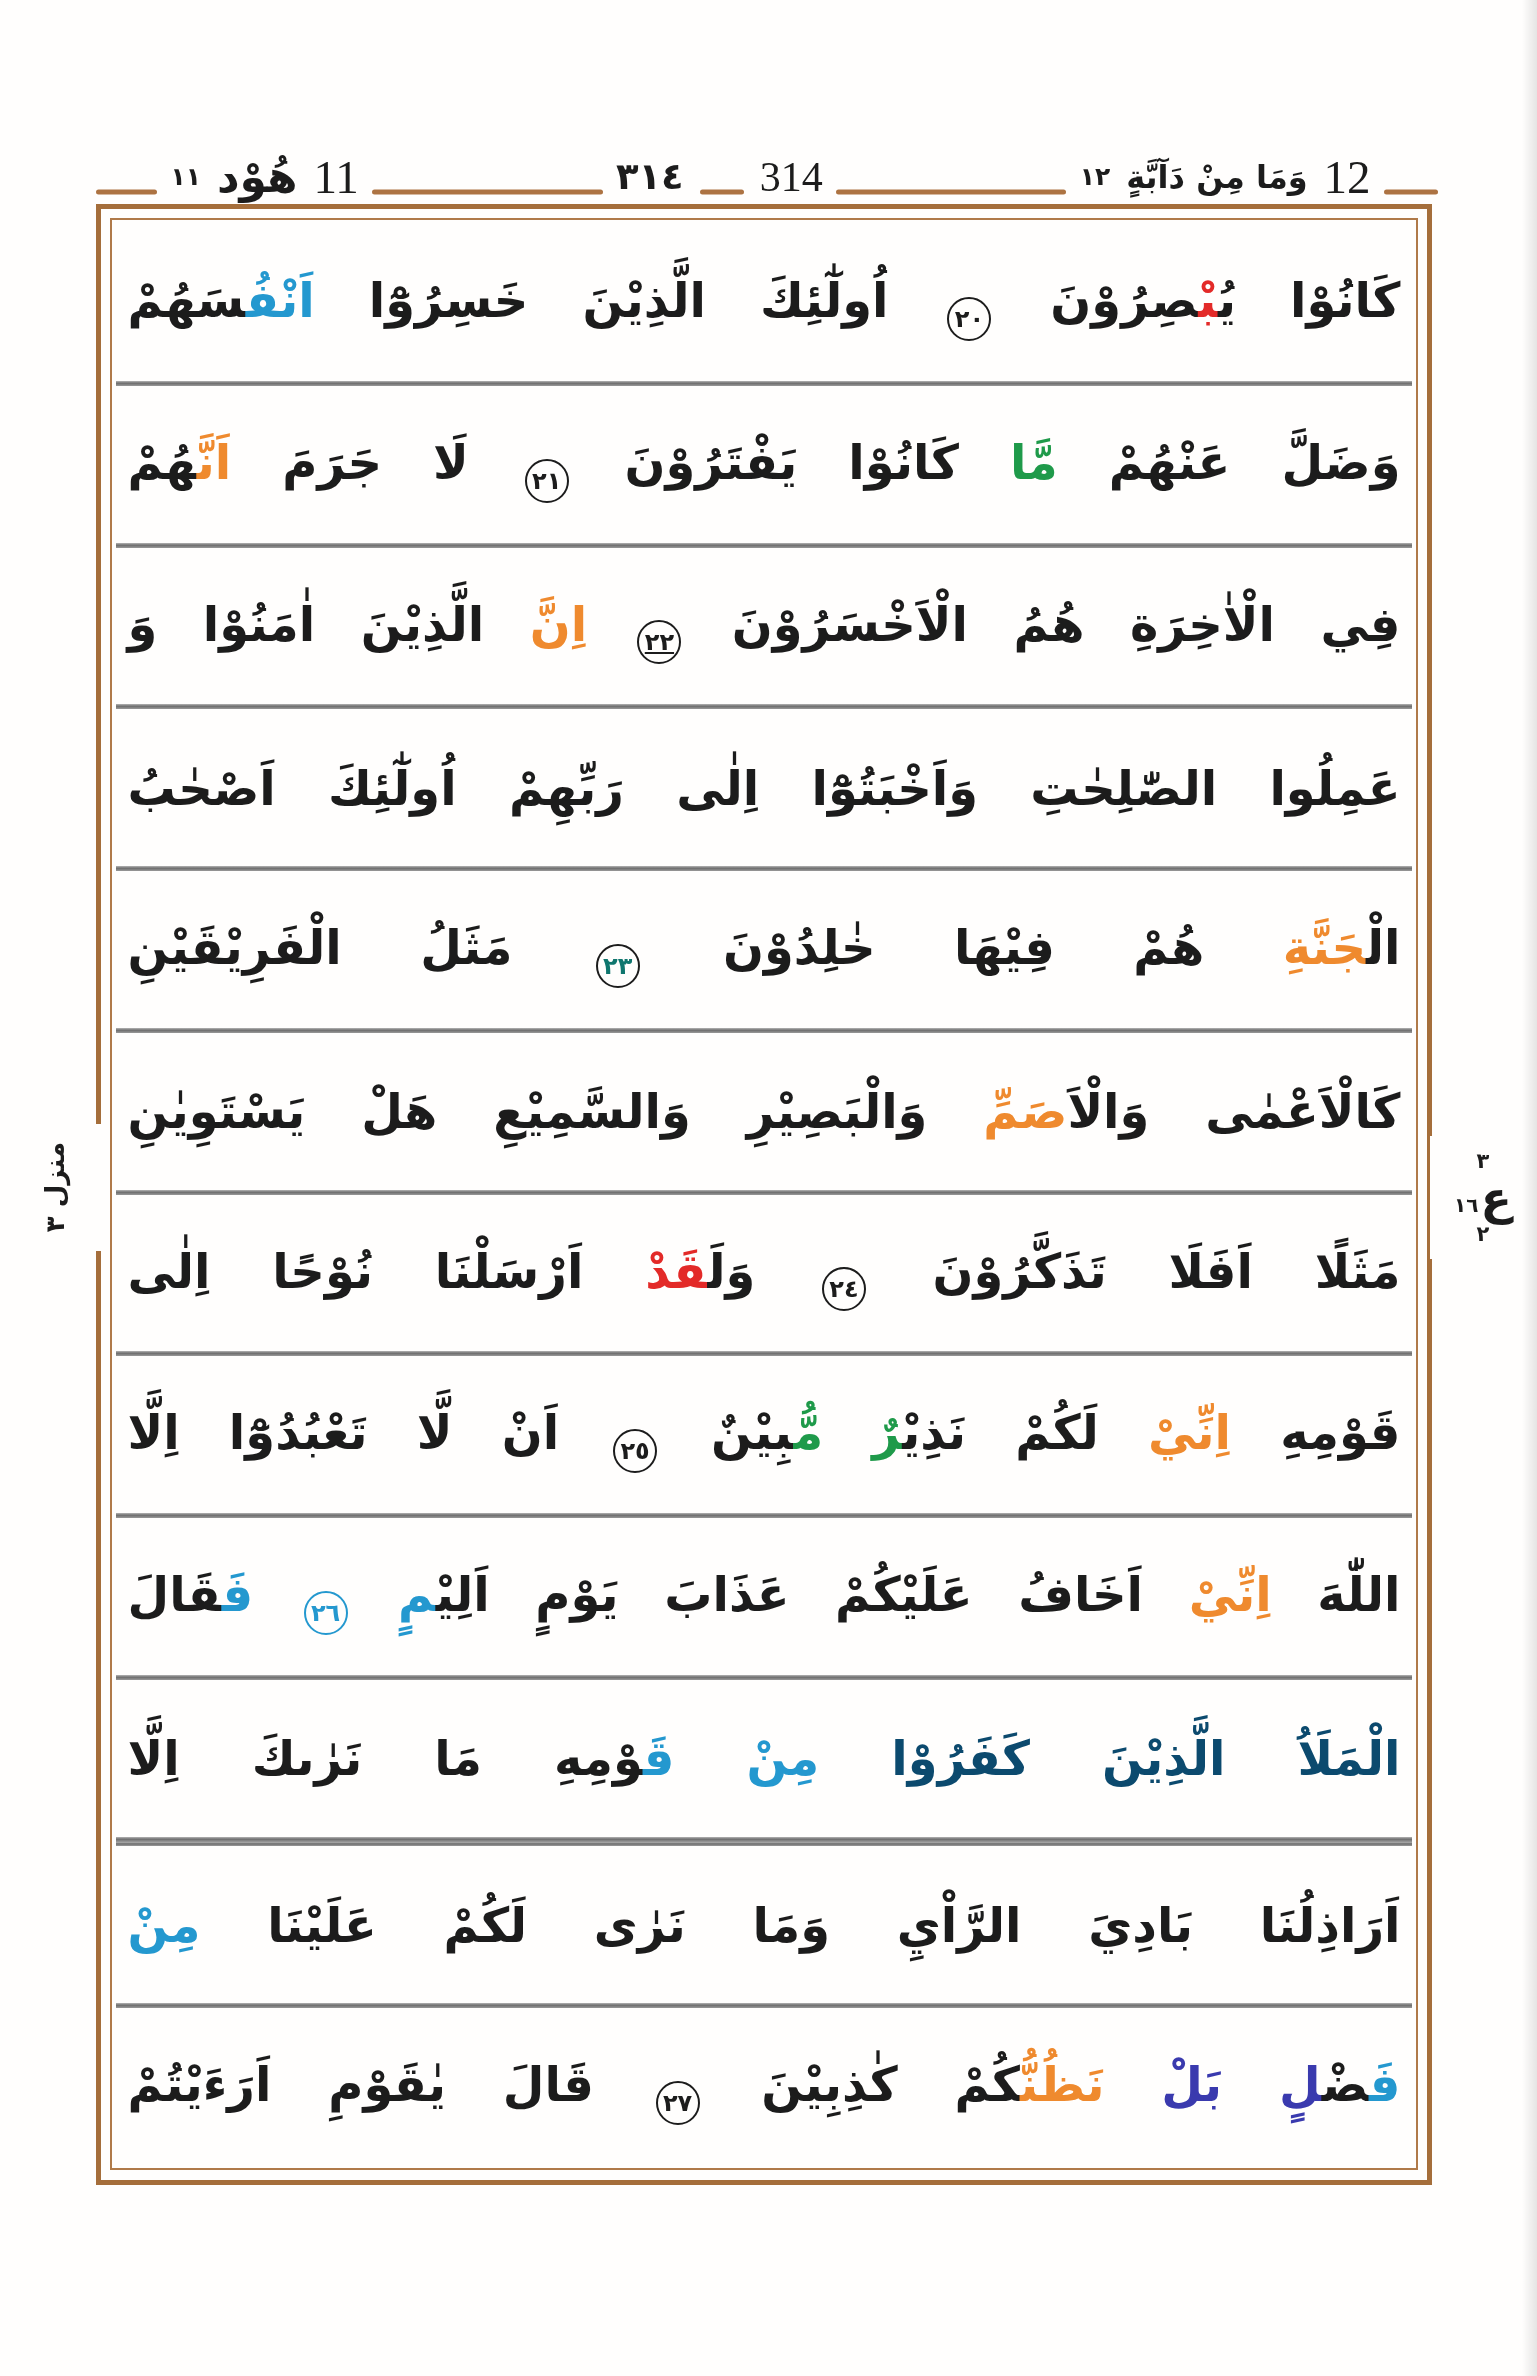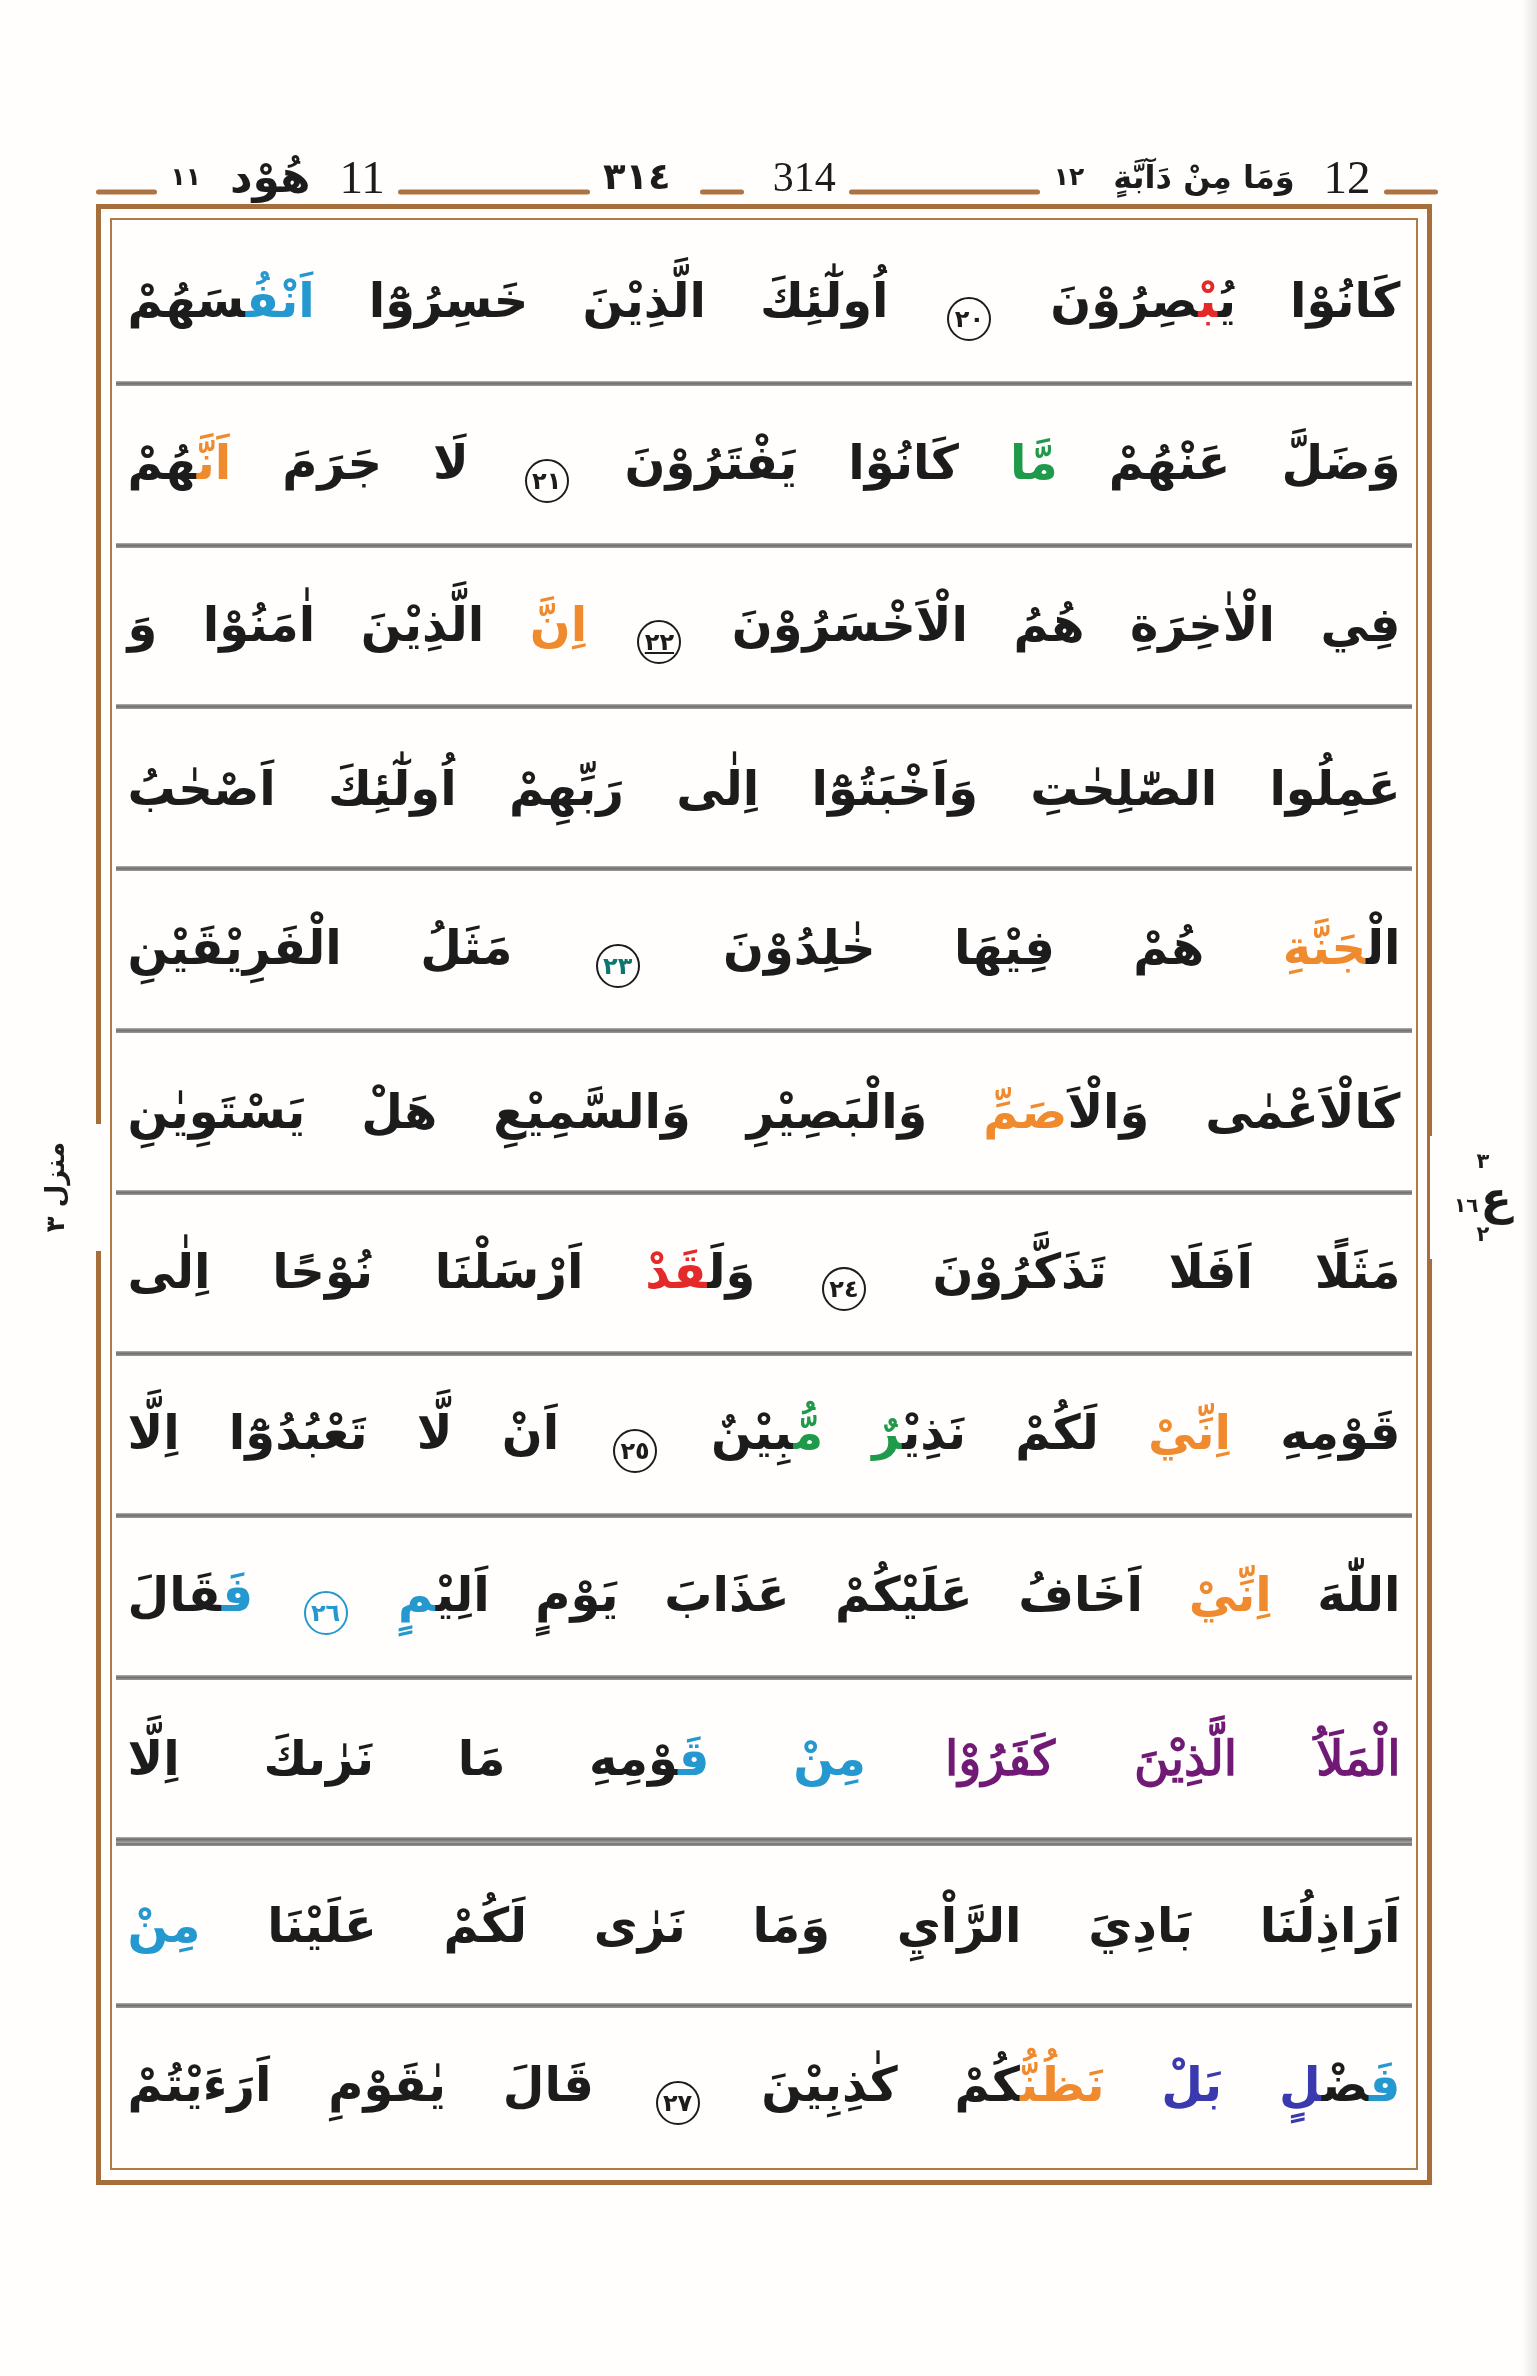--- a/index.html
+++ b/index.html
@@ -4,21 +4,21 @@
 <style>
   html,body{margin:0;padding:0;}
   body{background:#ffffff;font-family:"DejaVu Sans",sans-serif;}
   .canvas{position:relative;width:1537px;height:2377px;background:#fffefd;overflow:hidden;}
 
   
   .header{position:absolute;left:96px;top:142px;width:1342px;height:69px;
           display:flex;align-items:center;}
   .hrule{height:5.8px;background:#ad7342;border-radius:2.9px;transform:translateY(15.4px);}
   .w64{width:61px;} .w46{width:44px;} .w56{width:54px;} .grow{flex:1;}
-  .hgroup{display:flex;align-items:center;gap:29px;padding:0 13.4px;color:#1c1c1c;}
+  .hgroup{display:flex;align-items:center;gap:16px;padding:0 13.4px;color:#1c1c1c;}
   .h-ar-sm{font-size:25px;font-weight:bold;}
   .h-surah{font-size:44px;font-weight:bold;}
   .h-juz{font-size:32px;font-weight:bold;}
   .h-lat{font-family:"Liberation Serif",serif;font-size:47px;}
   .h-lat.big{font-size:42px;}
   .h-ar{font-size:37px;font-weight:bold;}
 
   
   .frame-outer{position:absolute;left:96px;top:204px;width:1336px;height:1981px;
                border:5.8px solid #a56e3b;box-sizing:border-box;}
@@ -118,21 +118,21 @@
       <div class="sep"></div>
       <div class="row">
         <div class="line"><span style="color: rgb(28, 28, 28);">قَوْمِهِ </span><span style="color: rgb(239, 138, 46);">اِنِّيْ</span><span style="color: rgb(28, 28, 28);"> لَكُمْ نَذِيْ‍</span><span style="color: rgb(31, 154, 74);">‍رٌ مُّ‍</span><span style="color: rgb(28, 28, 28);">‍بِيْنٌ </span><span class="ayah" style="color: rgb(28, 28, 28); border-color: rgb(28, 28, 28);">٢٥</span><span style="color: rgb(28, 28, 28);"> اَنْ لَّا تَعْبُدُوْٓا اِلَّا</span></div>
       </div>
       <div class="sep"></div>
       <div class="row">
         <div class="line"><span style="color: rgb(28, 28, 28);">اللّٰهَ </span><span style="color: rgb(239, 138, 46);">اِنِّيْ</span><span style="color: rgb(28, 28, 28);"> اَخَافُ عَلَيْكُمْ عَذَابَ يَوْمٍ اَلِيْ‍</span><span style="color: rgb(36, 152, 207);">‍مٍ </span><span class="ayah" style="color: rgb(36, 152, 207); border-color: rgb(36, 152, 207);">٢٦</span><span style="color: rgb(28, 28, 28);"> </span><span style="color: rgb(36, 152, 207);">فَ‍</span><span style="color: rgb(28, 28, 28);">‍قَالَ</span></div>
       </div>
       <div class="sep"></div>
       <div class="row">
-        <div class="line"><span style="color: #701a75; font-family: Liberation Serif, serif;">الْمَلَاُ الَّذِيْنَ كَفَرُوْا </span><span style="color: rgb(36, 152, 207);">مِنْ قَ‍</span><span style="color: rgb(28, 28, 28);">‍وْمِهِ مَا نَرٰىكَ اِلَّا</span></div>
+        <div class="line"><span style="color: #0c4a6e;">الْمَلَاُ الَّذِيْنَ كَفَرُوْا </span><span style="color: rgb(36, 152, 207);">مِنْ قَ‍</span><span style="color: rgb(28, 28, 28);">‍وْمِهِ مَا نَرٰىكَ اِلَّا</span></div>
       </div>
       <div class="sep"></div>
       <div class="sep"></div>
       <div class="row">
         <div class="line"><span style="color: rgb(28, 28, 28);">اَرَاذِلُنَا بَادِيَ الرَّاْيِ وَمَا نَرٰى لَكُمْ عَلَيْنَا </span><span style="color: rgb(36, 152, 207);">مِنْ</span></div>
       </div>
       <div class="sep"></div>
       <div class="row">
         <div class="line"><span style="color: rgb(36, 152, 207);">فَ‍</span><span style="color: rgb(28, 28, 28);">‍ضْ‍</span><span style="color: rgb(58, 58, 174);">‍لٍ بَلْ</span><span style="color: rgb(28, 28, 28);"> </span><span style="color: rgb(239, 138, 46);">نَظُنُّ‍</span><span style="color: rgb(28, 28, 28);">‍كُمْ كٰذِبِيْنَ </span><span class="ayah" style="color: rgb(28, 28, 28); border-color: rgb(28, 28, 28);">٢٧</span><span style="color: rgb(28, 28, 28);"> قَالَ يٰقَوْمِ اَرَءَيْتُمْ</span></div>
       </div>

